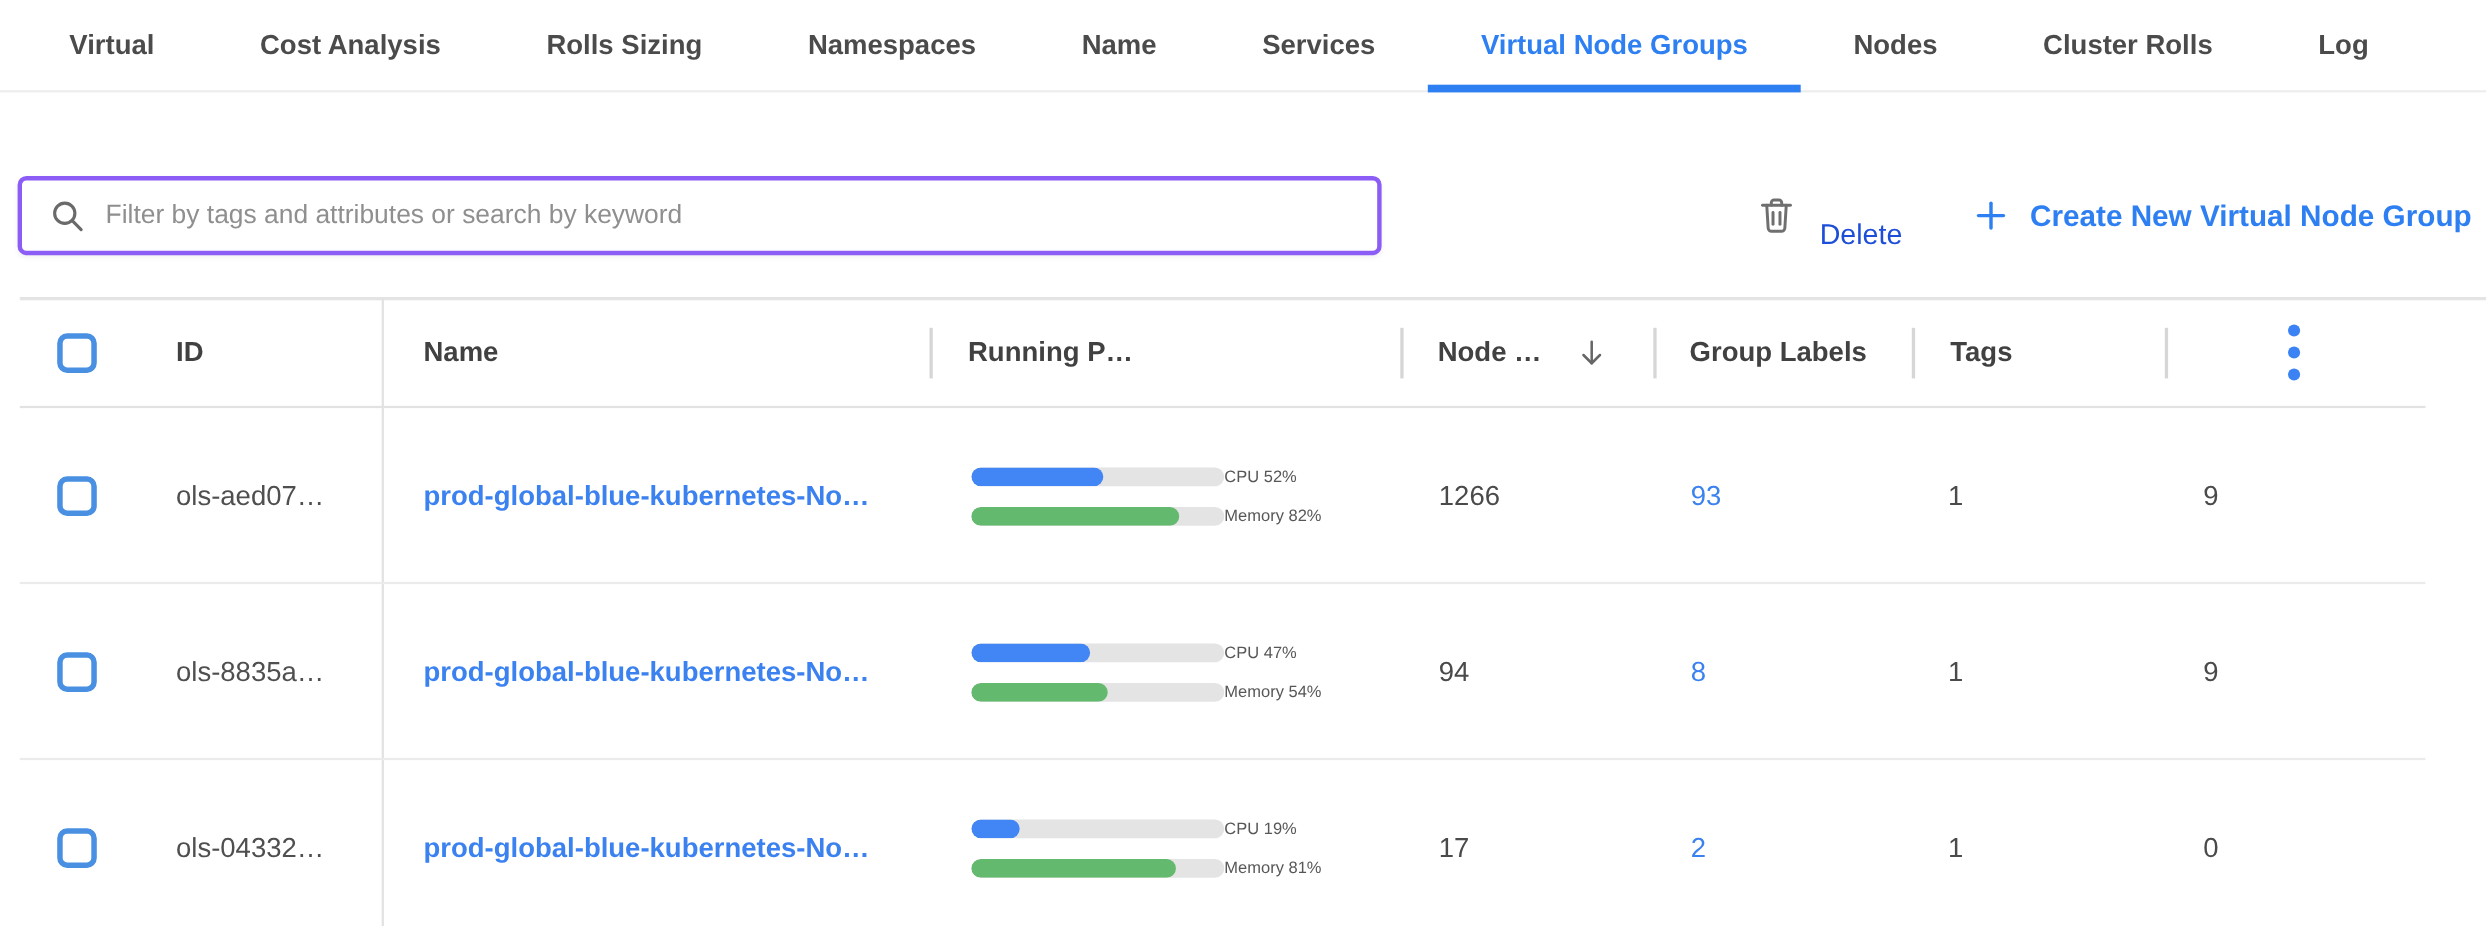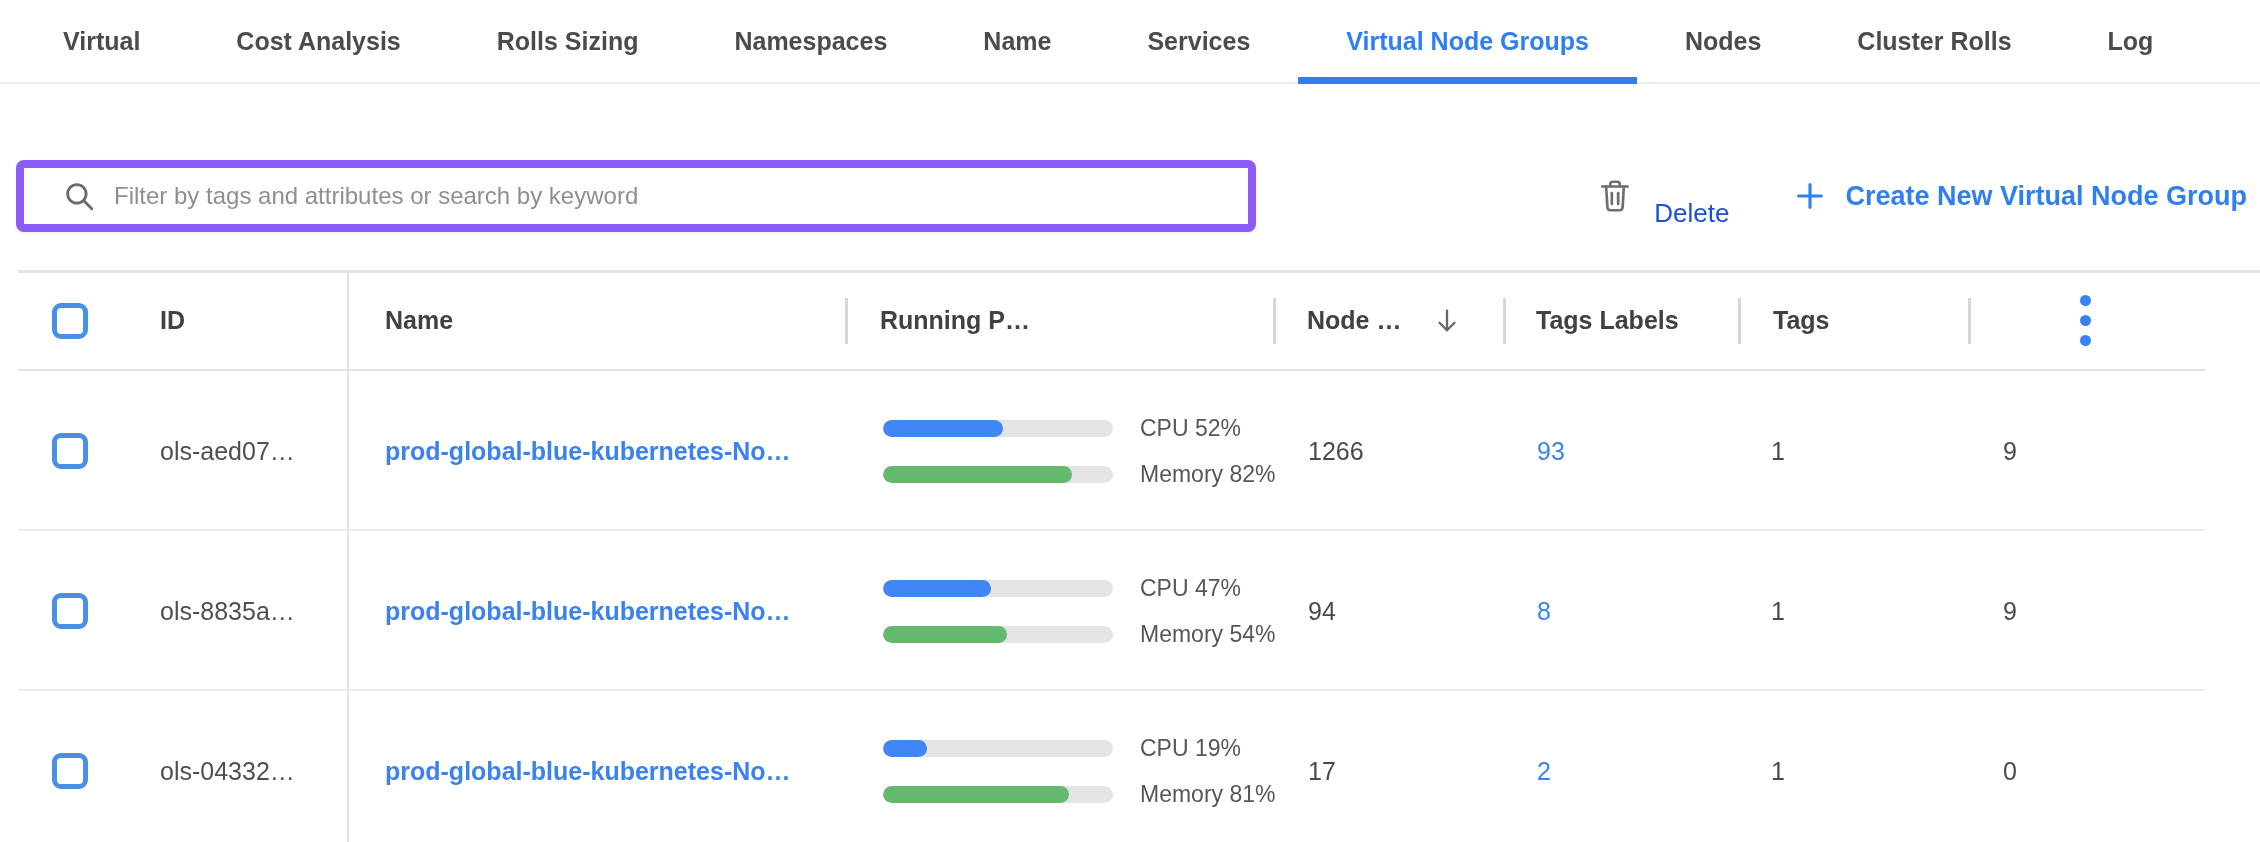--- a/index.html
+++ b/index.html
@@ -9,22 +9,22 @@
   
   .tabbar { display:flex; align-items:stretch; height:84px; border-bottom:2px solid #ededed; padding-left:15px; }
   .tab { position:relative; display:flex; align-items:center; padding:0 48px;
     font-size:25px; font-weight:600; color:#4b4b4b; cursor:pointer; white-space:nowrap; }
   .tab.active { color:#2d7ff2; }
   .tab.active::after { content:""; position:absolute; left:0; right:0; bottom:-2px; height:7px; background:#2d7ff2; }
 
   
   .toolbar { position:relative; height:186px; }
   .searchbox { position:absolute; top:76px; left:16px; width:1240px; height:72px;
-    border:8px solid #8b5cf6; border-radius:8px; background:#fff;
-    display:flex; align-items:center; padding:0 38px; gap:18px;
+    border:4px solid #8b5cf6; border-radius:8px; background:#fff;
+    display:flex; align-items:center; padding:0 24px; gap:18px;
     box-shadow:0 2px 5px rgba(0,0,0,0.05); }
   .searchbox svg { flex:0 0 auto; }
   .searchbox input { flex:1; border:none; outline:none; font-size:24px; color:#4a4a4a;
     font-family:"Liberation Sans", sans-serif; background:transparent; }
   .searchbox input::placeholder { color:#8f8f8f; }
   .actions { position:absolute; top:76px; right:13px; height:72px; display:flex; align-items:center; }
   .delete-btn { display:flex; align-items:center; gap:20px; cursor:default; }
   .delete-btn .lbl { font-size:26px; color:#1d4ed8;margin-top:34px; }
   .create-btn { display:flex; align-items:center; gap:18px; margin-left:64px;
     color:#2d7ff2; font-size:27px; font-weight:700; cursor:pointer; white-space:nowrap; }
@@ -61,21 +61,21 @@
   .id-text { color:#4f4f4f; white-space:nowrap; }
   .name-link { color:#3b82f0; font-weight:700; white-space:nowrap; cursor:pointer; }
   .nodes-link { color:#3b82f0; cursor:pointer; }
 
   .bars { display:flex; flex-direction:column; gap:19px; }
   .bar-row { display:flex; align-items:center; }
   .bar-track { width:230px; height:17px; border-radius:9px; background:#e4e4e4; overflow:hidden; }
   .bar-fill { height:100%; border-radius:9px; }
   .fill-cpu { background:#4285f4; }
   .fill-mem { background:#63b96d; }
-  .bar-label { margin-left:27px; font-size:23px; color:#575757; white-space:nowrap; }
+  .bar-label { font-size:15px; color:#575757; white-space:nowrap; }
 
   .dots { display:flex; flex-direction:column; gap:9px; cursor:pointer; }
   .dot { width:11px; height:11px; border-radius:50%; background:#3b82f4; }
 </style>
 </head>
 <body>
 
 <nav class="tabbar">
   <div class="tab">Virtual</div>
   <div class="tab">Cost Analysis</div>
@@ -132,21 +132,21 @@
     <div class="cell c-run sep">Running P…</div>
     <div class="cell c-nodes sep">
       <span>Node …</span>
       <span class="sort-icon">
         <svg width="28" height="30" viewBox="0 0 24 26" fill="none" stroke="#666" stroke-width="2" stroke-linecap="round" stroke-linejoin="round">
           <path d="M12 4v17"></path>
           <path d="M5.5 14.5 L12 21 L18.5 14.5"></path>
         </svg>
       </span>
     </div>
-    <div class="cell c-labels sep">Tags Labels</div>
+    <div class="cell c-labels sep">Group Labels</div>
     <div class="cell c-tags sep">Tags</div>
     <div class="cell c-more sep">
       <div class="dots">
         <div class="dot"></div>
         <div class="dot"></div>
         <div class="dot"></div>
       </div>
     </div>
   </div>
 

